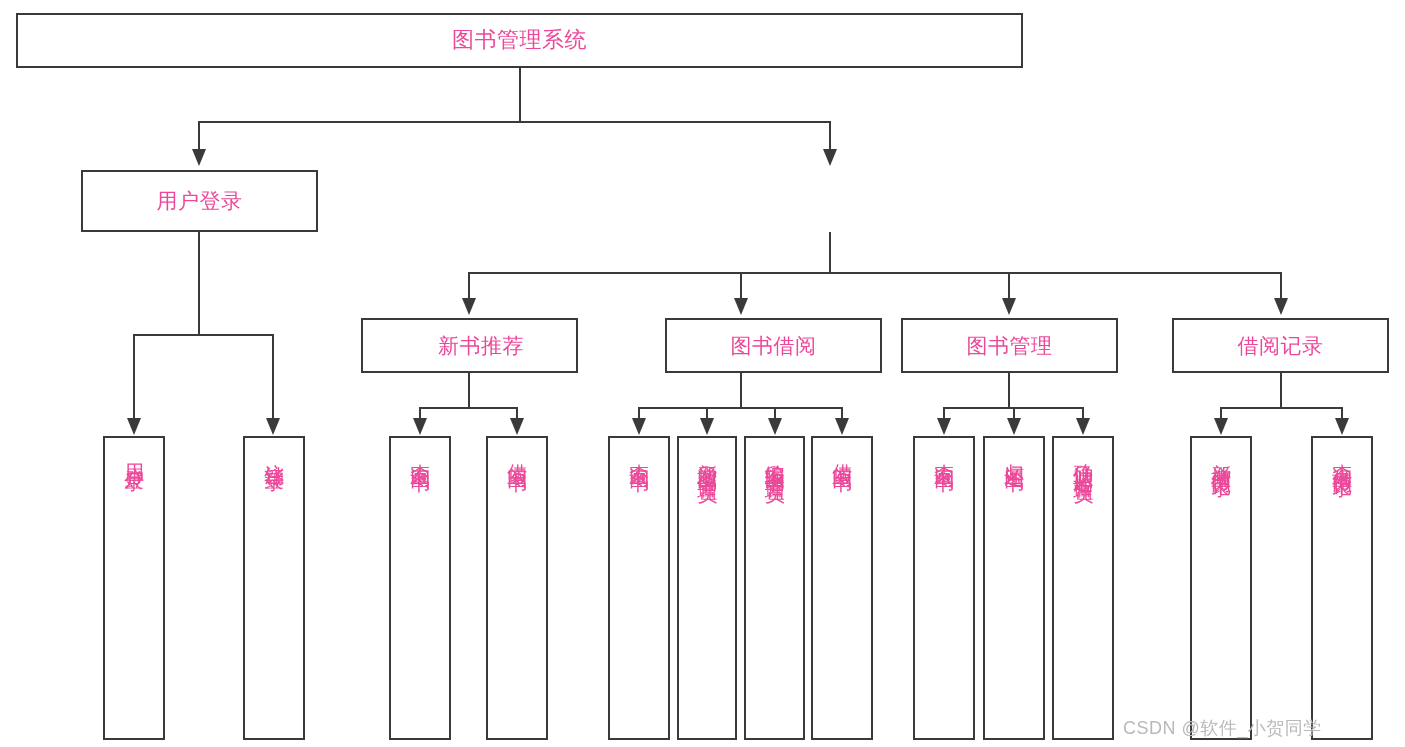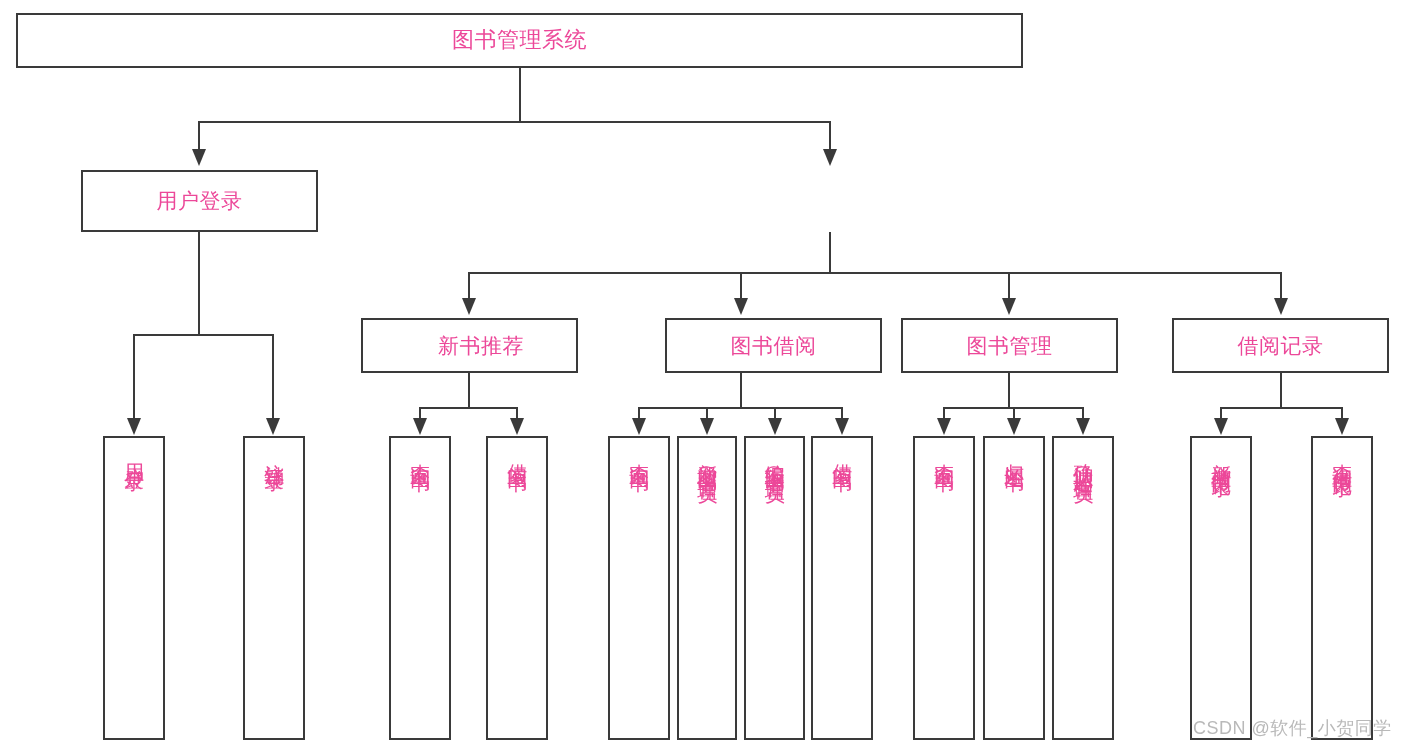--- a/index.html
+++ b/index.html
@@ -210,15 +210,15 @@
     <span class="label">确认归还（管理员）</span>
   </div>
 
   <div class="node vert" style="left:1190px; top:436px; width:62px; height:304px;">
     <span class="label">新增借阅记录</span>
   </div>
   <div class="node vert" style="left:1311px; top:436px; width:62px; height:304px;">
     <span class="label">查询借阅记录</span>
   </div>
 
-  <div id="watermark" style="left:1193px; top:716px;">CSDN @软件_小贺同学</div>
+  <div id="watermark" style="left:1123px; top:716px;">CSDN @软件_小贺同学</div>
 
 </div>
 
 </body></html>

